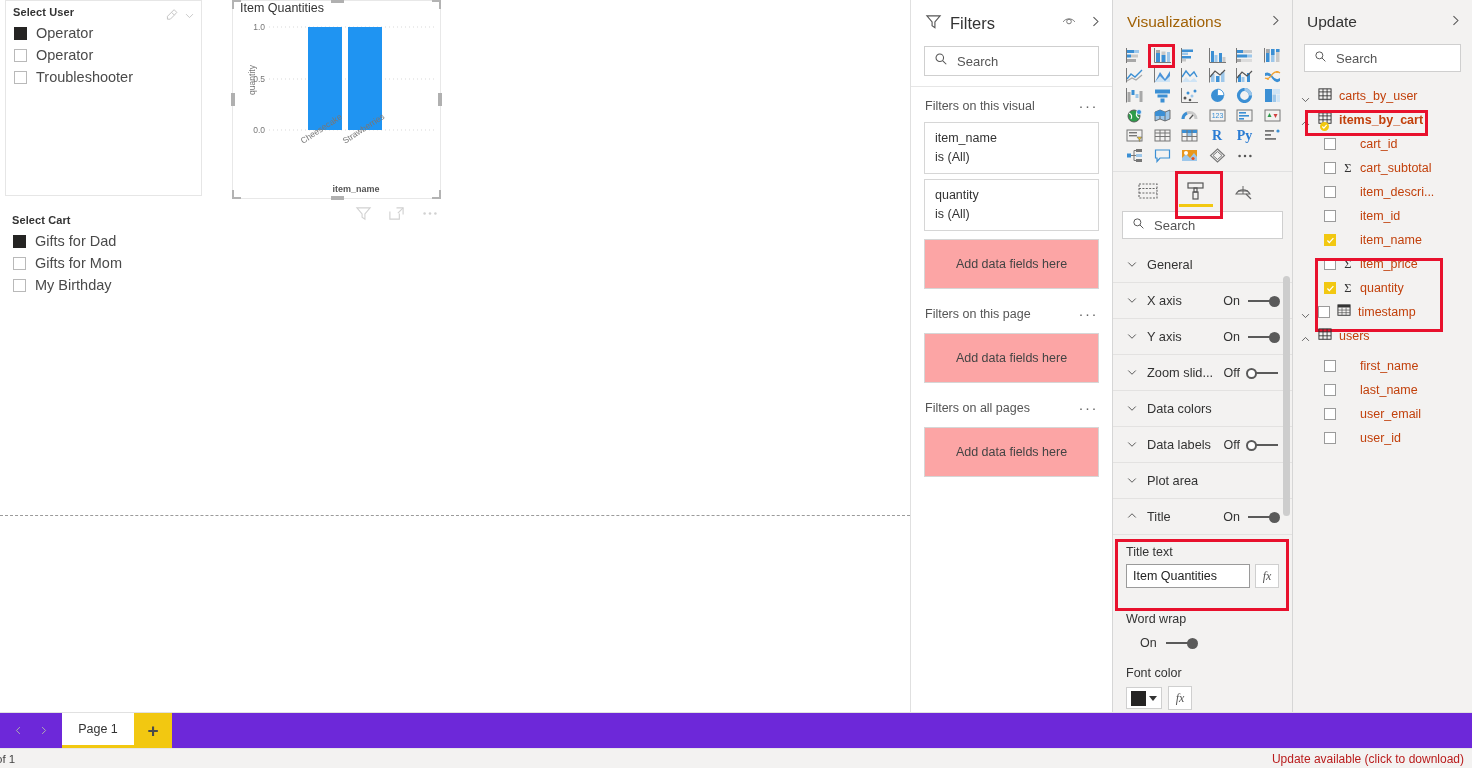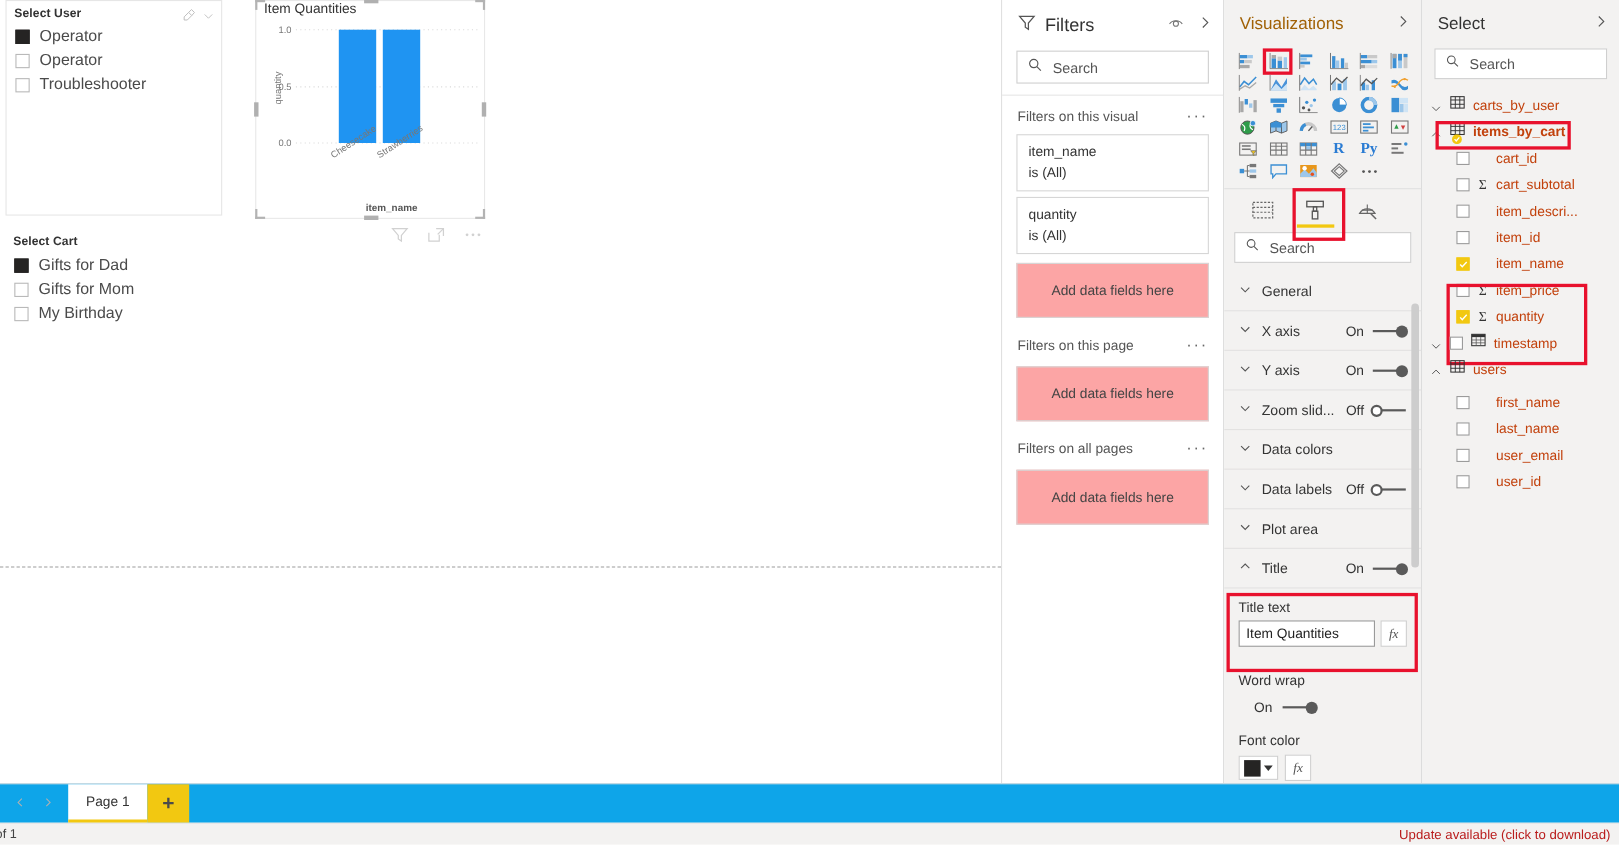--- a/index.html
+++ b/index.html
@@ -325,21 +325,21 @@
     display: flex; align-items: center; justify-content: center;
   }
   .sigma { font-family: "Liberation Serif", serif; font-size: 12.5px; color: #333; width: 10px; text-align:center; flex:0 0 auto;}
   .spacer10 { width: 10px; flex: 0 0 auto; }
   .hl-box { position: absolute; border: 3px solid #e8112d; pointer-events: none; }
 
   
   #pagebar {
     position: absolute;
     left: 0; top: 712px; width: 1472px; height: 36px;
-    background: #0ea5e9;
+    background: #6d28d9;
     border-top: 1px solid #e1e1e1;
     display: flex; align-items: stretch;
   }
   .nav-arrows { display: flex; align-items: center; gap: 14px; padding: 0 13px; }
   .page-tab {
     width: 72px;
     background: #ffffff;
     border-bottom: 3px solid #f2c811;
     display: flex; align-items: center; justify-content: center;
     font-size: 12.5px; color: #333;
@@ -986,21 +986,21 @@
         </span>
         <span class="fx">fx</span>
       </div>
     </div>
 
     <div class="vz-scroll"></div>
   </div>
 
   <div id="fields">
     <div class="fd-head">
-      <span class="fd-title">Select</span>
+      <span class="fd-title">Update</span>
       <span class="chev">
         <svg width="13" height="13" viewBox="0 0 16 16">
             <path d="M5.5 2.5 L11 8 L5.5 13.5" fill="none" stroke="#555" stroke-width="1.3"></path>
           </svg>
       </span>
     </div>
     <div class="fd-search">
       <span>
         <svg width="13" height="13" viewBox="0 0 16 16">
             <circle cx="6.6" cy="6.6" r="4.3" fill="none" stroke="#555" stroke-width="1.2"></circle>

